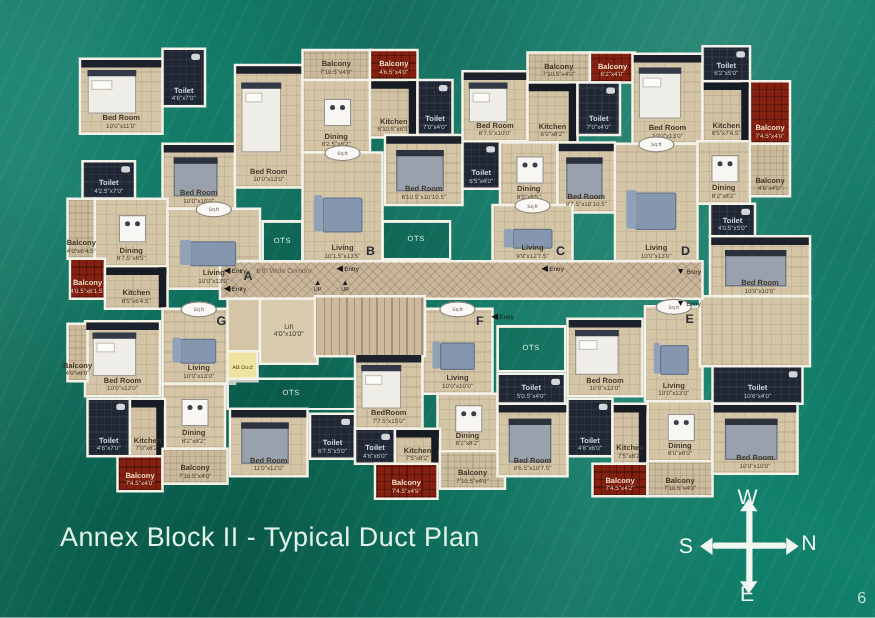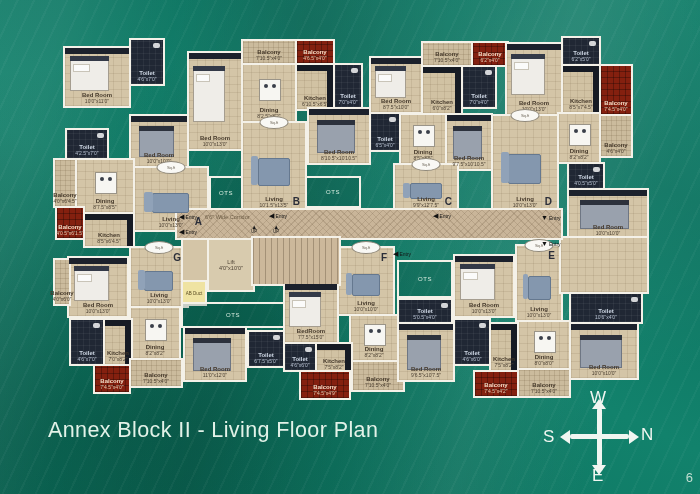--- a/index.html
+++ b/index.html
@@ -458,21 +458,21 @@
       <div class="upmark" style="left: 196px; top: 216px;">
         <div class="arr">▲</div>
         <div>UP</div>
       </div>
       <div class="upmark" style="left: 218px; top: 216px;">
         <div class="arr">▲</div>
         <div>UP</div>
       </div>
     </div>
 
-  <div id="slide-title">Annex Block II - Living Floor Plan</div>
+  <div id="slide-title">Annex Block II - Typical Duct Plan</div>
 
   <div id="compass">
     <div class="bar-v"></div>
     <div class="bar-h"></div>
     <div class="ah up"></div>
     <div class="ah down"></div>
     <div class="ah left"></div>
     <div class="ah right"></div>
     <div class="dir w">W</div>
     <div class="dir n">N</div>

